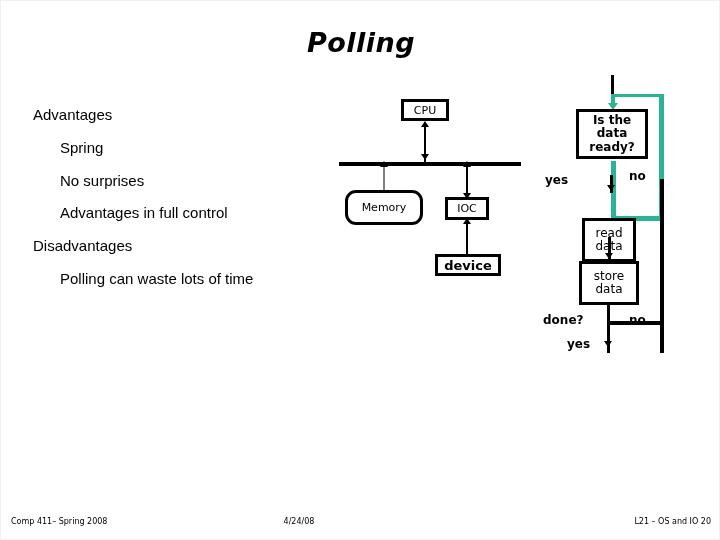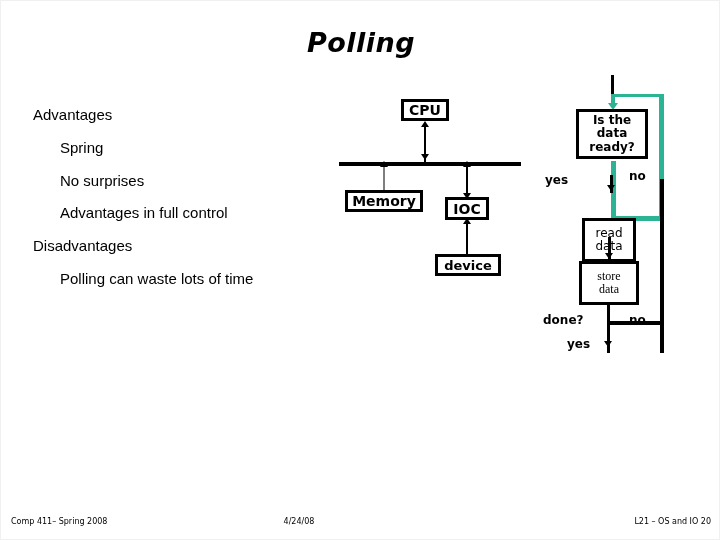--- a/index.html
+++ b/index.html
@@ -63,30 +63,30 @@
     width: 192px;
     height: 196px;
   }
   .node {
     position: absolute;
     box-sizing: border-box;
     background: #ffffff;
     border: 3px solid #000000;
     color: #000000;
     font-family: "DejaVu Sans", sans-serif;
-    font-weight: bold;
-    font-size: 14px;
+    font-weight: normal;
+    font-size: 11px;
     display: flex;
     align-items: center;
     justify-content: center;
     line-height: 1;
     white-space: nowrap;
   }
   .node-cpu   { left: 68px;  top: 2px;   width: 48px; height: 22px; }
-  .node-mem   { left: 12px;  top: 93px;  width: 78px; height: 22px; }
+  .node-mem   { left: 12px;  top: 93px;  width: 78px; height: 35px; border-radius: 11px; }
   .node-ioc   { left: 112px; top: 100px; width: 44px; height: 23px; }
   .node-dev   { left: 102px; top: 157px; width: 66px; height: 22px;
                 font-weight: bold; font-size: 13px; }
 
   
   .bus-line {
     position: absolute;
     left: 6px;
     top: 65px;
     width: 182px;
@@ -130,21 +130,21 @@
     line-height: 1.12;
     display: flex;
     flex-direction: column;
     align-items: center;
     justify-content: center;
   }
   .fbox-check { left: 35px; top: 34px;  width: 72px; height: 50px; }
   .fbox-read  { left: 41px; top: 118px; width: 54px; height: 44px;
                 font-weight: normal; margin-top: 25px; }
   .fbox-store { left: 38px; top: 186px; width: 60px; height: 44px;
-                font-weight: normal; font-family: Liberation Serif, serif; }
+                font-weight: normal; }
 
   .fline {
     position: absolute;
     background: #000000;
   }
   .flabel {
     position: absolute;
     font-family: "DejaVu Sans", sans-serif;
     font-weight: bold;
     font-size: 12px;

